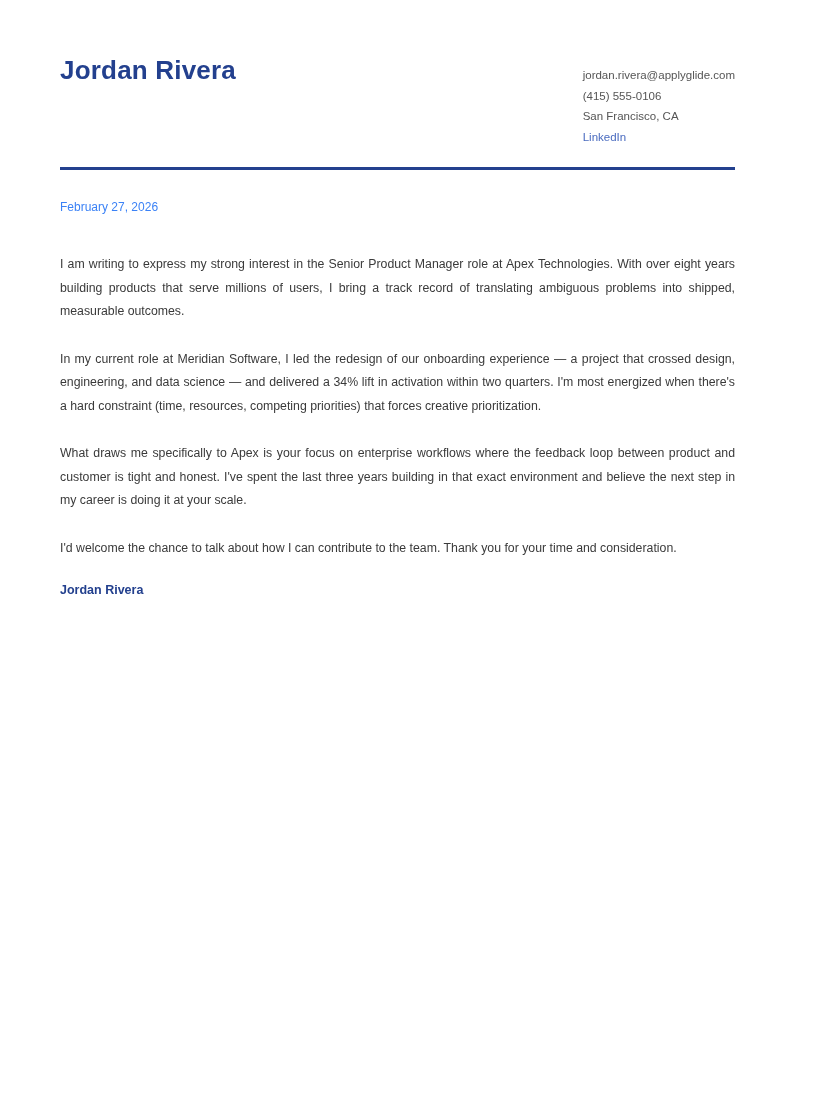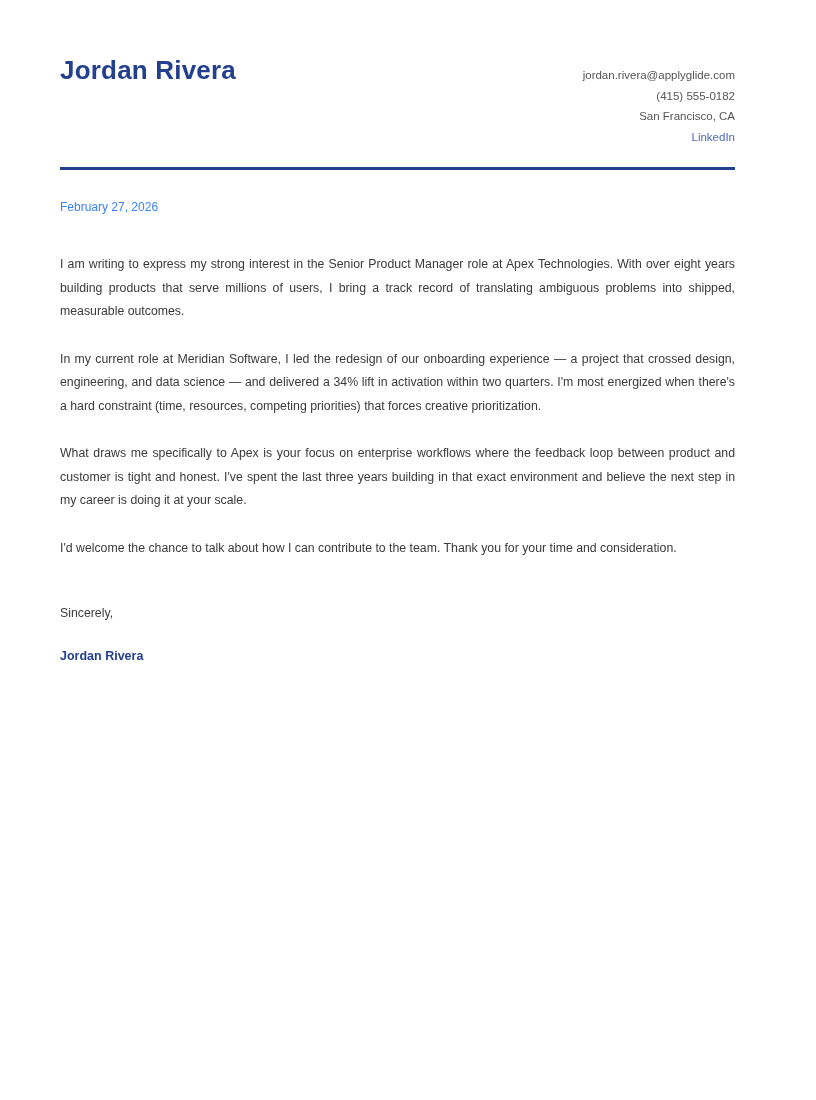--- a/index.html
+++ b/index.html
@@ -32,21 +32,21 @@
   .name-heading {
     font-size: 26px;
     font-weight: bold;
     color: #23408e;
     letter-spacing: 0.2px;
     line-height: 1.15;
     margin: 0;
     white-space: nowrap;
   }
   .contact-block {
-    text-align: right;
+    text-align: left;
     font-size: 11.5px;
     line-height: 20.5px;
     color: #555555;
     padding-top: 9px;
   }
   .contact-line {
     display: block;
   }
   .contact-link {
     color: #4a6bbf;
@@ -105,21 +105,21 @@
 </head>
 <body>
 
 <div class="page">
 
   <div class="letterhead">
     <h1 class="name-heading">Jordan Rivera</h1>
 
     <div class="contact-block">
       <span class="contact-line">jordan.rivera@applyglide.com</span>
-      <span class="contact-line">(415) 555-0182</span>
+      <span class="contact-line">(415) 555-0106</span>
       <span class="contact-line">San Francisco, CA</span>
       <span class="contact-line">
         <a class="contact-link">LinkedIn</a>
       </span>
     </div>
   </div>
 
   <div class="rule"></div>
 
   <div class="letter-body">
@@ -128,18 +128,17 @@
 
 
     <p class="paragraph">I am writing to express my strong interest in the Senior Product Manager role at Apex Technologies. With over eight years building products that serve millions of users, I bring a track record of translating ambiguous problems into shipped, measurable outcomes.</p>
 
     <p class="paragraph">In my current role at Meridian Software, I led the redesign of our onboarding experience — a project that crossed design, engineering, and data science — and delivered a 34% lift in activation within two quarters. I'm most energized when there's a hard constraint (time, resources, competing priorities) that forces creative prioritization.</p>
 
     <p class="paragraph">What draws me specifically to Apex is your focus on enterprise workflows where the feedback loop between product and customer is tight and honest. I've spent the last three years building in that exact environment and believe the next step in my career is doing it at your scale.</p>
 
     <p class="paragraph">I'd welcome the chance to talk about how I can contribute to the team. Thank you for your time and consideration.</p>
 
-    <div class="closing">Sincerely,</div>
 
     <div class="signature">Jordan Rivera</div>
 
   </div>
 </div>
 
 </body></html>

